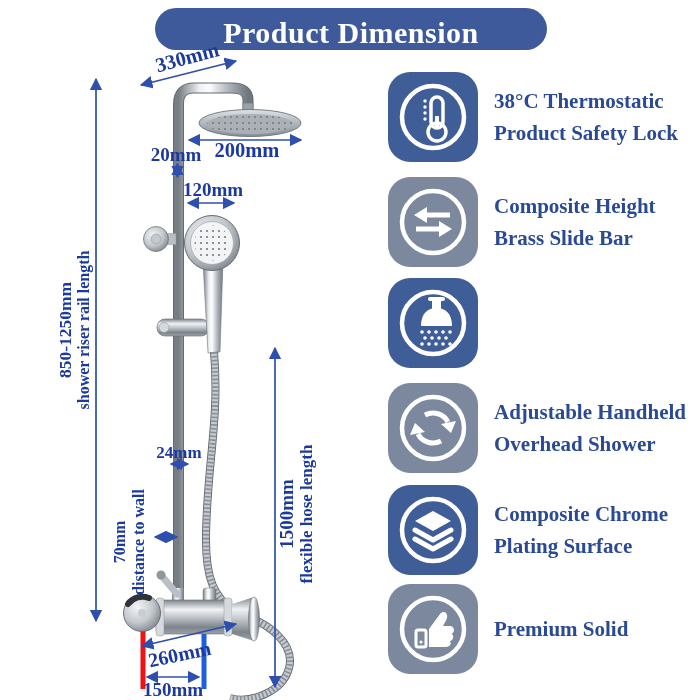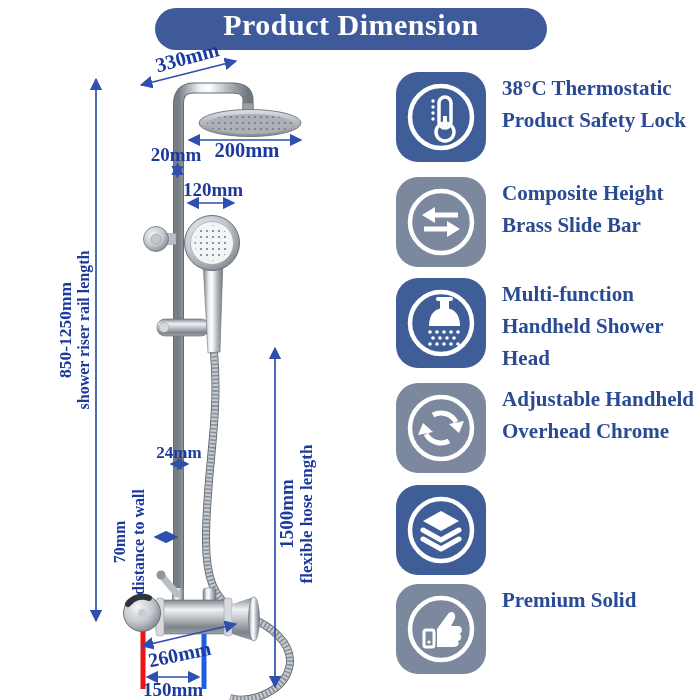--- a/index.html
+++ b/index.html
@@ -1,27 +1,27 @@
 <!DOCTYPE html>
 <html><head>
 <meta charset="utf-8">
 <style>
   html,body{margin:0;padding:0;}
   body{width:700px;height:700px;position:relative;background:#ffffff;overflow:hidden;
        font-family:"Liberation Serif",serif;}
   
   .banner{position:absolute;left:155px;top:8px;width:392px;height:42px;
-          background:#3e5a9a;border-radius:21px;display:flex;align-items:flex-start;justify-content:center;}
+          background:#3e5a9a;border-radius:21px;display:flex;align-items:flex-end;justify-content:center;}
   .banner span{color:#ffffff;font-size:30px;font-weight:bold;letter-spacing:.5px;}
   
   .diagram{position:absolute;left:0;top:0;}
   .dim{font-family:"Liberation Serif",serif;font-weight:bold;fill:#1c3a9e;}
   .dline{stroke:#2e4fae;stroke-width:1.7;fill:none;}
   
-  .feature-row{position:absolute;left:396px;display:flex;height:90px;}
+  .feature-row{position:absolute;left:388px;display:flex;align-items:center;height:90px;}
   .icon-box{width:90px;height:90px;border-radius:22px;flex:0 0 90px;
             display:flex;align-items:center;justify-content:center;}
   .feature-text{margin-left:16px;color:#2b4a94;font-size:21px;font-weight:bold;line-height:32px;white-space:nowrap;}
 </style>
 </head>
 <body>
 
 <div class="banner" style="background: rgb(62, 90, 154);">
   <span>Product Dimension</span>
 </div>
@@ -206,51 +206,50 @@
         <circle cx="51" cy="60" r="1.8"></circle>
           <circle cx="58" cy="60" r="1.8"></circle>
         <circle cx="34" cy="66" r="1.8"></circle>
           <circle cx="41" cy="66" r="1.8"></circle>
           <circle cx="48" cy="66" r="1.8"></circle>
         <circle cx="55" cy="66" r="1.8"></circle>
           <circle cx="62" cy="66" r="1.8"></circle>
       </g>
     </svg>
   </div>
-  <div class="feature-text">
-    <div>Multi-function</div>
-    <div>Handheld Shower</div>
-    <div>Head</div>
-  </div>
 </div>
 
 <div class="feature-row" style="top:383px">
   <div class="icon-box" style="background: rgb(123, 136, 157);">
     <svg width="90" height="90" viewBox="0 0 90 90">
       <circle cx="45" cy="45" r="31" stroke="#fff" stroke-width="4.5" fill="none"></circle>
       <path d="M37,32 A17,17 0 0 1 60,39" stroke="#fff" stroke-width="5" fill="none"></path>
       <polygon points="63,50 53,41 68,38" fill="#fff"></polygon>
       <path d="M53,58 A17,17 0 0 1 30,51" stroke="#fff" stroke-width="5" fill="none"></path>
       <polygon points="27,40 37,49 22,52" fill="#fff"></polygon>
     </svg>
   </div>
   <div class="feature-text">
     <div>Adjustable Handheld</div>
-    <div>Overhead Chrome</div>
+    <div>Overhead Shower</div>
   </div>
 </div>
 
 <div class="feature-row" style="top:485px">
   <div class="icon-box" style="background: rgb(63, 93, 150);">
     <svg width="90" height="90" viewBox="0 0 90 90">
       <circle cx="45" cy="45" r="31" stroke="#fff" stroke-width="4.5" fill="none"></circle>
       <polygon points="45,26 63,36 45,46 27,36" fill="#fff"></polygon>
       <path d="M27,45 L45,55 L63,45" stroke="#fff" stroke-width="5" fill="none" stroke-linejoin="round" stroke-linecap="round"></path>
       <path d="M27,54 L45,64 L63,54" stroke="#fff" stroke-width="5" fill="none" stroke-linejoin="round" stroke-linecap="round"></path>
     </svg>
+  </div>
+  <div class="feature-text">
+    <div>Composite Chrome</div>
+    <div>Plating Surface</div>
   </div>
 </div>
 
 <div class="feature-row" style="top:584px">
   <div class="icon-box" style="background: rgb(123, 136, 157);">
     <svg width="90" height="90" viewBox="0 0 90 90">
       <circle cx="45" cy="45" r="31" stroke="#fff" stroke-width="4.5" fill="none"></circle>
       <rect x="28" y="46" width="10" height="17" rx="2" stroke="#fff" stroke-width="3" fill="none"></rect>
       <circle cx="33" cy="58" r="1.6" fill="#fff"></circle>
       <path d="M41,63 L41,45 L52,30 C56,25.5 61,29.5 58.5,35.5 L55,42 L62,42

